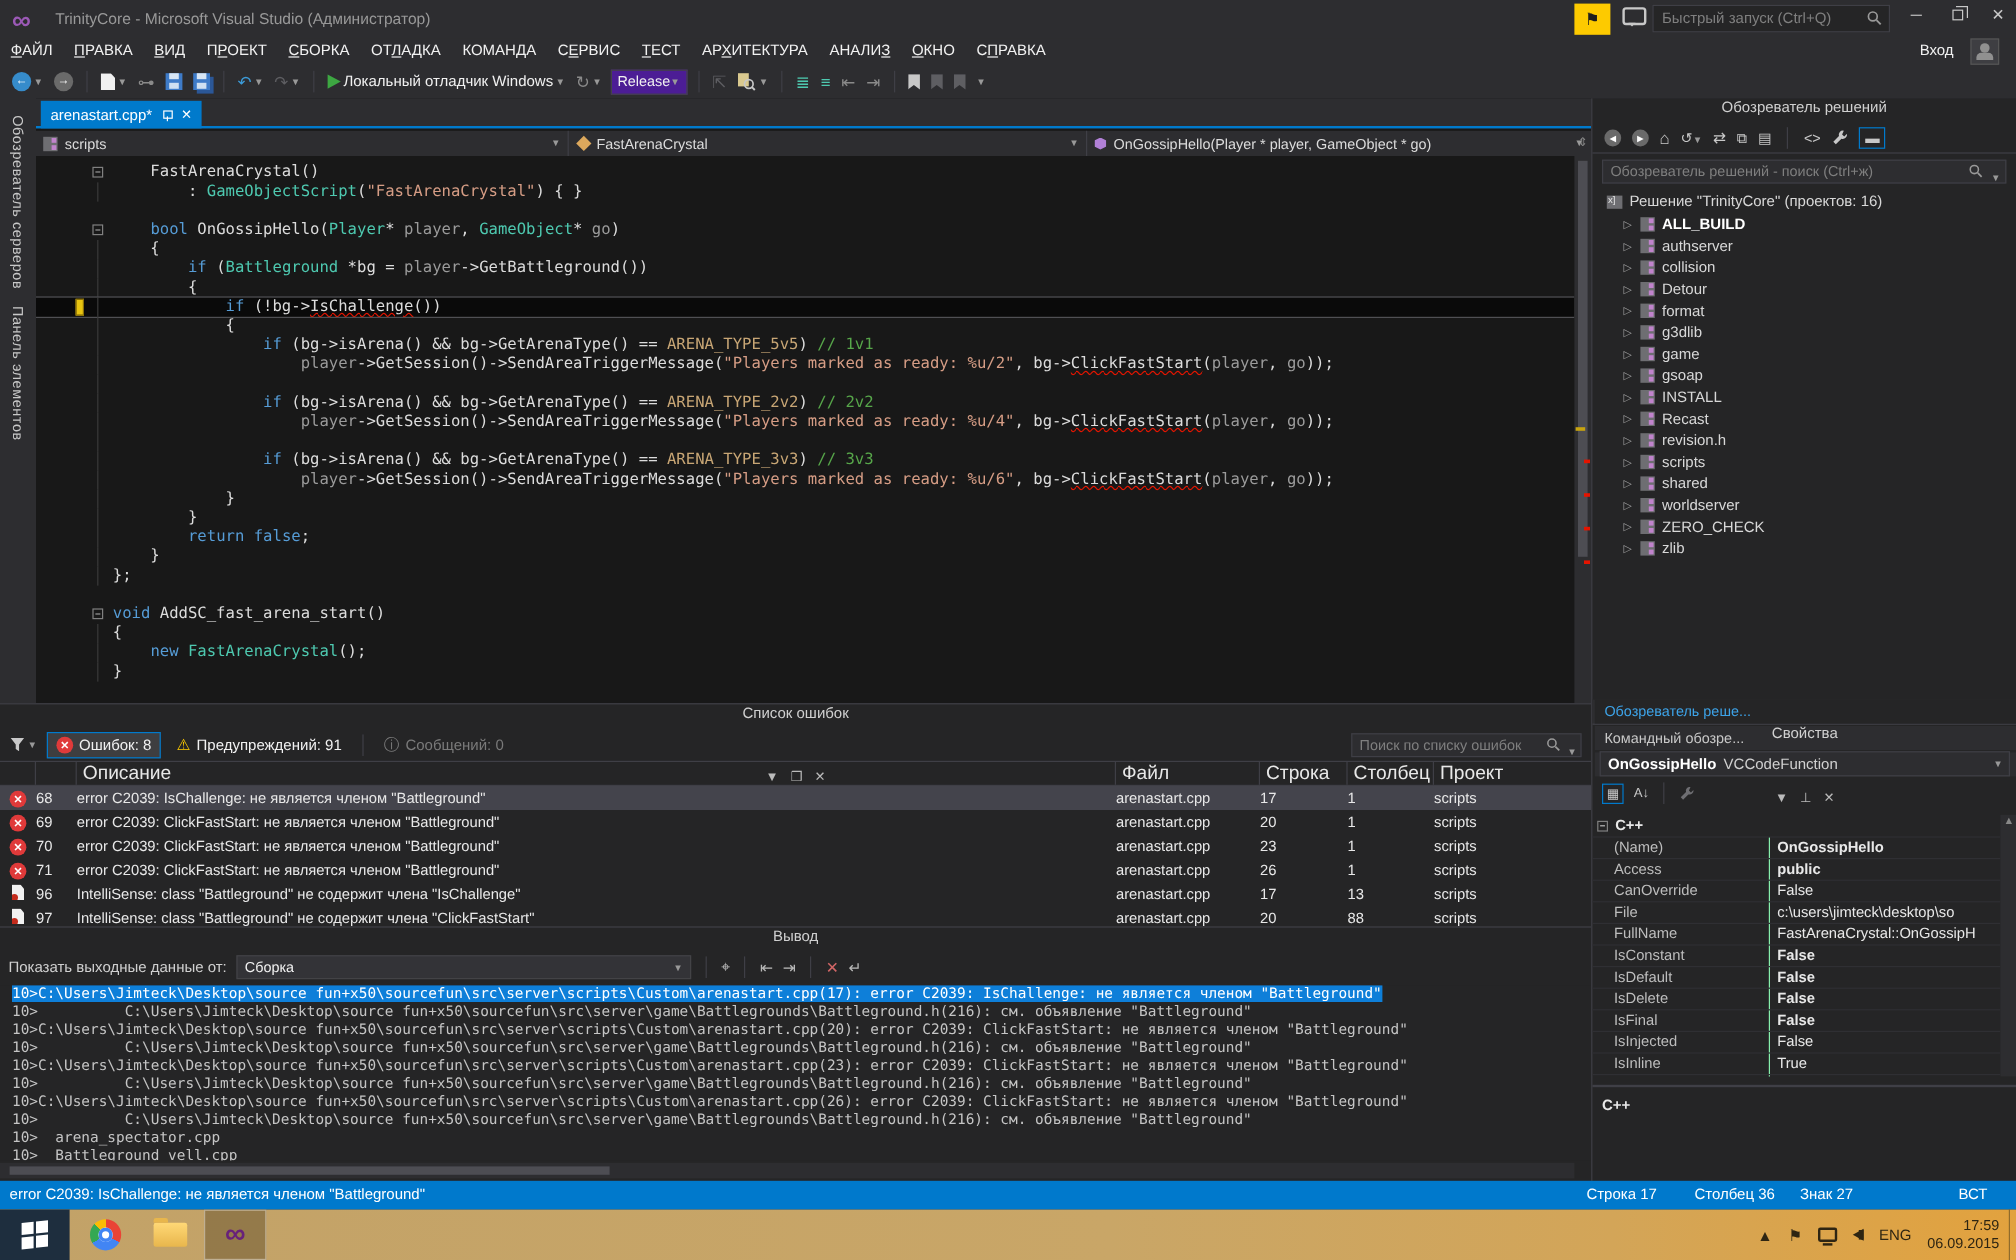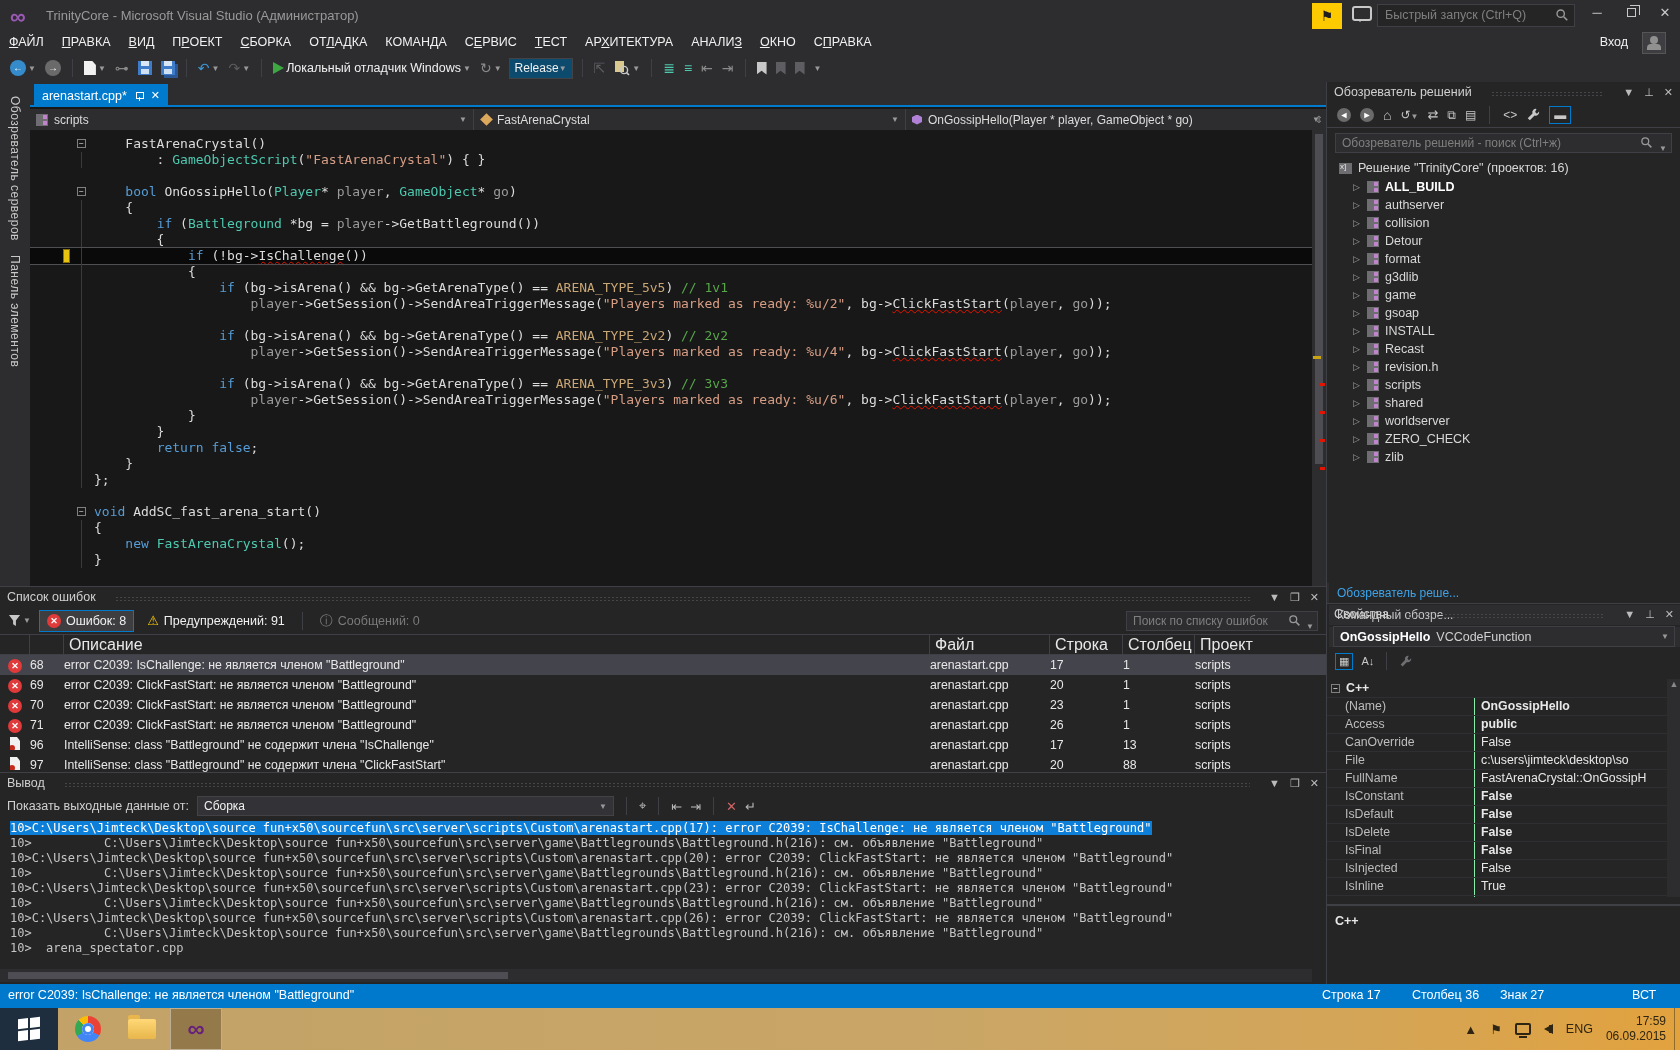--- a/index.html
+++ b/index.html
@@ -33,21 +33,21 @@
   .circ { width:16px; height:16px; border-radius:50%; text-align:center; line-height:16px; font-size:10px; color:#fff; }
   .circ.blue { background:#368CCB; } .circ.gray { background:#6A6A6A; }
   .doc-ico { width:12px; height:14px; background:#F1F1F1; clip-path:polygon(0 0,70% 0,100% 28%,100% 100%,0 100%); }
   .floppy { width:14px; height:14px; background:#3E7BC8; position:relative; }
   .floppy:before { content:""; position:absolute; left:3px; top:0; width:8px; height:5px; background:#D8E6F5; }
   .floppy:after { content:""; position:absolute; left:3px; bottom:1px; width:8px; height:5px; background:#CFE0F2; }
   .glyph { font-size:14px; }
   .g-blue { color:#3C9BD8; } .g-gray { color:#8A8A8A; } .g-teal { color:#4EC9B0; } .g-dim { color:#5E5E62; }
   .play { width:0; height:0; border-left:11px solid #3DA742; border-top:6px solid transparent; border-bottom:6px solid transparent; }
   #debug-target-btn { color:#F1F1F1; font-size:12.5px; }
-  #config-combo { width:64px; height:21px; background:#0c4a6e; border:1px solid #434346; color:#F1F1F1; display:flex; align-items:center; justify-content:space-between; padding:0 5px; font-size:12px; }
+  #config-combo { width:64px; height:21px; background:#4c1d95; border:1px solid #434346; color:#F1F1F1; display:flex; align-items:center; justify-content:space-between; padding:0 5px; font-size:12px; }
   .bookmark { width:10px; height:13px; background:#C8C8C8; clip-path:polygon(0 0,100% 0,100% 100%,50% 72%,0 100%); }
   .bookmark.dim { background:#5E5E62; }
   
   #leftstrip { position:absolute; left:0; top:82px; width:30px; height:504px; }
   .vtab { writing-mode:vertical-rl; color:#C8C8C8; font-size:12px; margin:14px 0 0 8px; letter-spacing:0.5px; }
   
   #center { position:absolute; left:30px; top:82px; width:1296px; height:504px; background:#181818; }
   #tabrow { position:absolute; left:0; top:0; width:1296px; height:25px; background:#2D2D30; border-bottom:2px solid #007ACC; }
   #doc-tab { position:absolute; left:4px; top:2px; height:23px; background:#007ACC; color:#FFFFFF; display:flex; align-items:center; padding:0 8px; font-size:12.5px; gap:8px; }
   .pin { display:inline-block; width:8px; height:8px; position:relative; }
@@ -67,21 +67,21 @@
   .fold { position:absolute; left:47px; top:3px; width:9px; height:9px; border:1px solid #808080; color:#C8C8C8; font-size:8px; line-height:7px; text-align:center; background:#181818; }
   .gline { position:absolute; left:51px; top:0; width:1px; height:16px; background:#3A3A3A; }
   .tok-k { color:#569CD6; } .tok-t { color:#4EC9B0; } .tok-s { color:#D69D85; }
   .tok-c { color:#57A64A; } .tok-d { color:#9B9B9B; } .tok-m { color:#C8A675; } .tok-p { color:#DCDCDC; }
   .tok-err { text-decoration:underline; text-decoration-style:wavy; text-decoration-color:#E51400; text-decoration-thickness:1px; }
   #ed-scroll { position:absolute; right:0; top:48px; width:14px; height:456px; background:#2D2D30; }
   #ed-thumb { position:absolute; left:3px; top:4px; width:8px; height:330px; background:#4D4D53; }
   .smark { position:absolute; width:5px; height:3px; }
   #split-handle { position:absolute; right:0; top:27px; width:14px; height:21px; color:#888; font-size:10px; text-align:center; line-height:21px; }
   
-  .twtitle { height:20px; display:flex; align-items:center; padding:0 7px; color:#D0D0D0; font-size:12.5px; gap:19px; }
+  .twtitle { height:20px; display:flex; align-items:center; padding:0 7px; color:#D0D0D0; font-size:12.5px; gap:19px;flex-direction:column; }
   .twgrip { flex:1; height:5px; margin-top:2px; background-image:radial-gradient(#46464A 1px, transparent 1px); background-size:4px 3px; }
   .twicons { display:flex; gap:10px; color:#BBB; font-size:11px; align-items:center; }
   
   #errorlist { position:absolute; left:0; top:586px; width:1326px; height:186px; background:#252526; border-top:1px solid #3F3F46; }
   #el-toolbar { height:27px; display:flex; align-items:center; padding-left:6px; gap:6px; }
   .el-btn { display:flex; align-items:center; gap:5px; height:22px; padding:0 7px; color:#F1F1F1; font-size:12.5px; }
   .el-btn.sel { border:1px solid #007ACC; background:#3E3E40; }
   .err-ico { display:inline-block; width:14px; height:14px; border-radius:50%; background:#E03A3A; color:#fff; font-size:9px; line-height:14px; text-align:center; font-weight:bold; }
   .warn-ico { color:#FFCC00; font-size:13px; }
   .info-ico { color:#7A7A7A; font-size:13px; }
@@ -93,21 +93,21 @@
   #el-header div { border-right:1px solid #3F3F46; height:100%; line-height:20px; padding-left:5px; }
   .el-row { height:20px; display:flex; align-items:center; color:#E8E8E8; font-size:12.3px; }
   .el-row.sel { background:#44444C; }
   .el-c0 { width:30px; text-align:center; } .el-c1 { width:34px; } .el-c2 { width:866px; }
   .el-c3 { width:120px; } .el-c4 { width:73px; } .el-c5 { width:72px; } .el-c6 { flex:1; }
   .isense-ico { display:inline-block; width:10px; height:13px; background:#F1F1F1; position:relative; clip-path:polygon(0 0,70% 0,100% 28%,100% 100%,0 100%); }
   .isense-ico:after { content:""; position:absolute; left:-1px; bottom:-1px; width:6px; height:6px; border-radius:50%; background:#C42B1C; }
   
   #output { position:absolute; left:0; top:772px; width:1326px; height:212px; background:#252526; border-top:1px solid #3F3F46; }
   #out-toolbar { height:26px; display:flex; align-items:center; padding-left:7px; gap:8px; color:#D0D0D0; font-size:12.5px; }
-  #out-combo { width:417px; height:20px; background:#333337; border:1px solid #434346; display:flex; align-items:center; justify-content:space-between; padding:0 6px; color:#F1F1F1; font-size:12px;gap:40px; }
+  #out-combo { width:379px; height:20px; background:#333337; border:1px solid #434346; display:flex; align-items:center; justify-content:space-between; padding:0 6px; color:#F1F1F1; font-size:12px;gap:40px; }
   .out-ico { color:#B8B8B8; font-size:13px; }
   #out-lines { position:absolute; left:0; top:48px; width:1326px; height:146px; overflow:hidden; background:#252526; }
   .out-line { height:15px; line-height:15px; white-space:pre; font-family:"DejaVu Sans Mono",monospace; font-size:12px; color:#C5C5C5; padding-left:10px; }
   .out-line span.hl { background:#0E7FD9; color:#FFFFFF; }
   #out-hscroll { position:absolute; left:0; top:196px; width:1312px; height:13px; background:#2D2D30; }
   #out-hthumb { position:absolute; left:8px; top:3px; width:500px; height:7px; background:#4D4D53; }
   
   #rightpanel { position:absolute; left:1326px; top:82px; width:354px; height:902px; background:#252526; border-left:1px solid #3F3F46; }
   #se-toolbar { height:26px; display:flex; align-items:center; gap:9px; padding-left:10px; color:#C8C8C8; font-size:12px; border-bottom:1px solid #3F3F46; }
   #se-toolbar .boxed { border:1px solid #007ACC; padding:1px 4px; }
@@ -482,20 +482,21 @@
   <div id="out-lines">
       <div class="out-line"><span class="hl">10&gt;C:\Users\Jimteck\Desktop\source fun+x50\sourcefun\src\server\scripts\Custom\arenastart.cpp(17): error C2039: IsChallenge: не является членом "Battleground"</span></div>
       <div class="out-line"><span>10&gt;          C:\Users\Jimteck\Desktop\source fun+x50\sourcefun\src\server\game\Battlegrounds\Battleground.h(216): см. объявление "Battleground"</span></div>
       <div class="out-line"><span>10&gt;C:\Users\Jimteck\Desktop\source fun+x50\sourcefun\src\server\scripts\Custom\arenastart.cpp(20): error C2039: ClickFastStart: не является членом "Battleground"</span></div>
       <div class="out-line"><span>10&gt;          C:\Users\Jimteck\Desktop\source fun+x50\sourcefun\src\server\game\Battlegrounds\Battleground.h(216): см. объявление "Battleground"</span></div>
       <div class="out-line"><span>10&gt;C:\Users\Jimteck\Desktop\source fun+x50\sourcefun\src\server\scripts\Custom\arenastart.cpp(23): error C2039: ClickFastStart: не является членом "Battleground"</span></div>
       <div class="out-line"><span>10&gt;          C:\Users\Jimteck\Desktop\source fun+x50\sourcefun\src\server\game\Battlegrounds\Battleground.h(216): см. объявление "Battleground"</span></div>
       <div class="out-line"><span>10&gt;C:\Users\Jimteck\Desktop\source fun+x50\sourcefun\src\server\scripts\Custom\arenastart.cpp(26): error C2039: ClickFastStart: не является членом "Battleground"</span></div>
       <div class="out-line"><span>10&gt;          C:\Users\Jimteck\Desktop\source fun+x50\sourcefun\src\server\game\Battlegrounds\Battleground.h(216): см. объявление "Battleground"</span></div>
       <div class="out-line"><span>10&gt;  arena_spectator.cpp</span></div>
+      <div class="out-line"><span>10&gt;  Battleground vell.cpp</span></div>
     </div>
   <div id="out-hscroll">
     <div id="out-hthumb"></div>
   </div>
 </div>
 
 <div id="rightpanel">
   <div class="twtitle">
     <span>Обозреватель решений</span>
     <span class="twgrip"></span>

